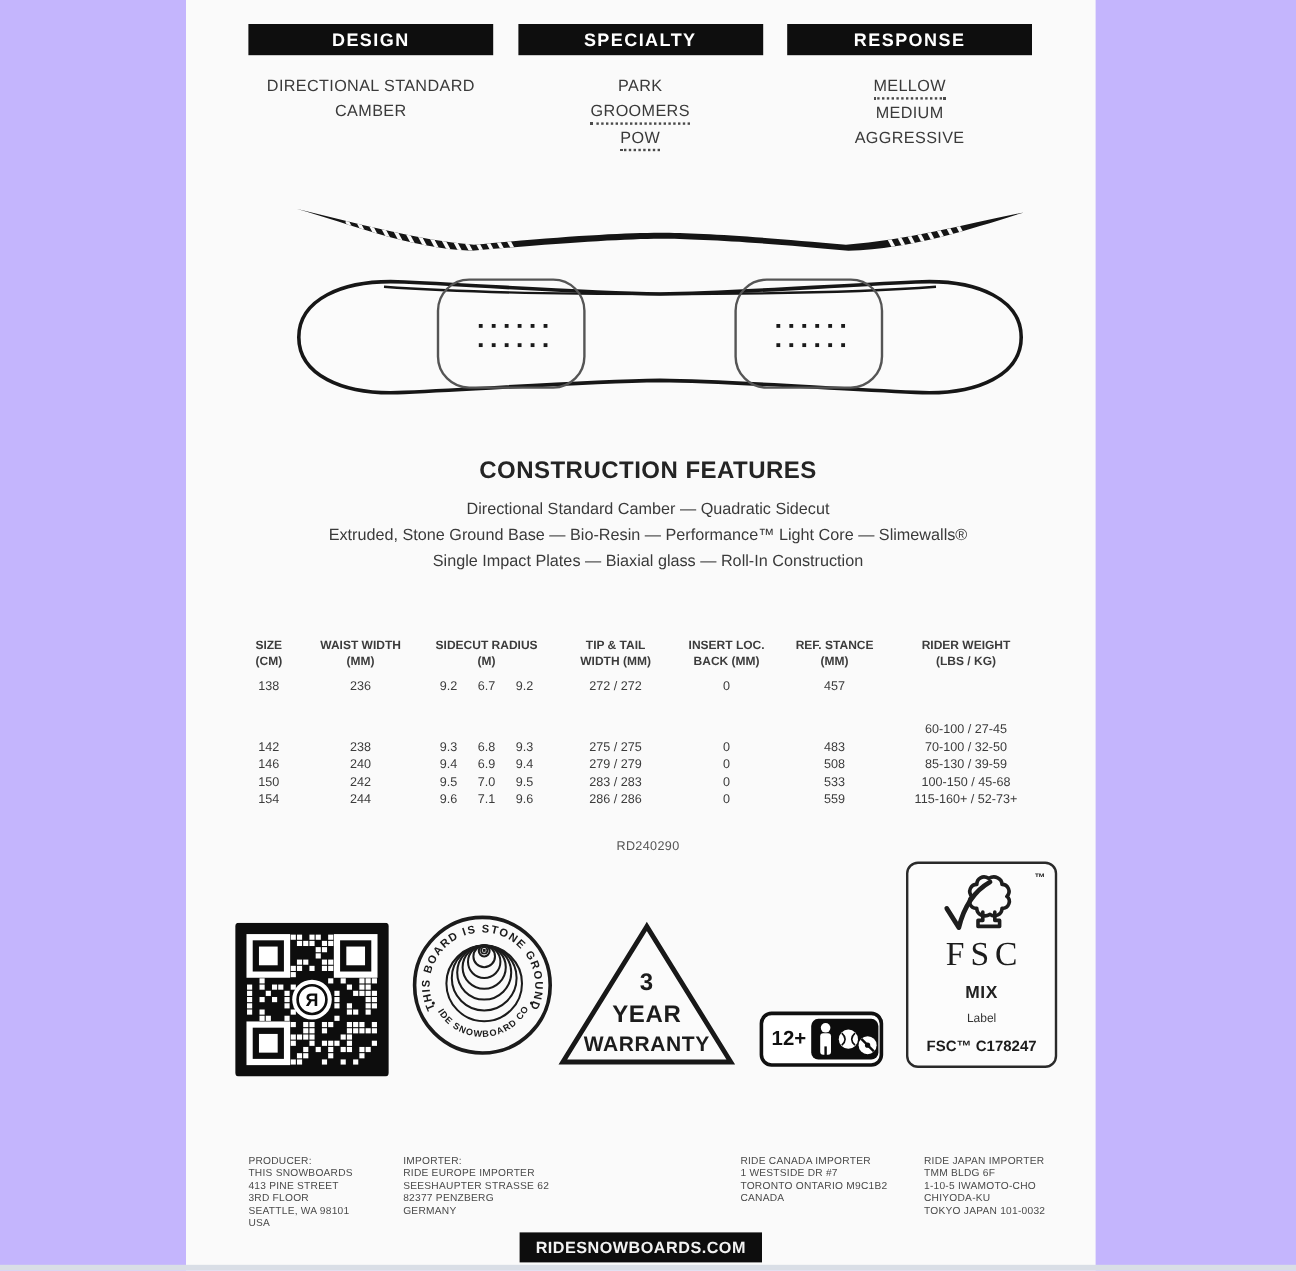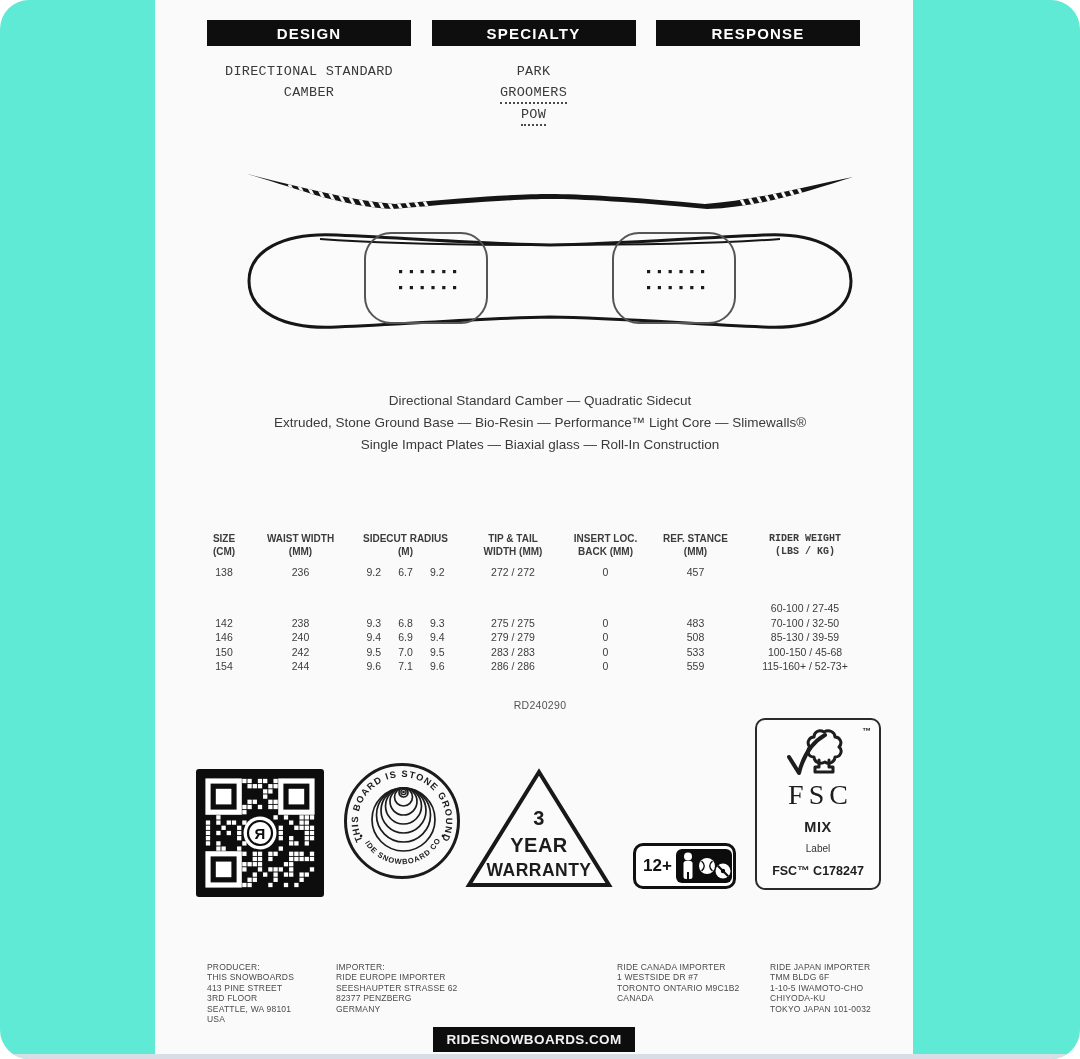--- a/index.html
+++ b/index.html
@@ -1,26 +1,26 @@
 <!DOCTYPE html>
 <html><head>
 <meta charset="utf-8">
 <style>
   html,body{margin:0;padding:0;background:#fff;}
-  .page{position:relative;width:1080px;height:1059px;background:#5eead4;overflow:hidden;
-        font-family:"Liberation Sans","DejaVu Sans",sans-serif;color:#2e2e2e;border-radius:29px;}
+  .page{position:relative;width:1080px;height:1059px;background:#c4b5fd;overflow:hidden;
+        font-family:"Liberation Sans","DejaVu Sans",sans-serif;color:#2e2e2e;}
   .paper-panel{position:absolute;left:155px;top:0;width:758px;height:100%;background:#fafafa;}
 
   
   .attr-row{position:absolute;left:207px;top:20px;width:653px;display:flex;justify-content:space-between;}
   .attr-col{width:204px;text-align:center;}
   .attr-bar{height:26px;background:#0e0e0e;color:#fff;font-weight:bold;font-size:15px;
             letter-spacing:1.2px;display:flex;align-items:center;justify-content:center;}
   .attr-items{margin-top:15px;}
-  .attr-item{font-size:13.5px;color:#3a3a3a;line-height:21px;letter-spacing:.3px;font-family:Liberation Mono, monospace;}
+  .attr-item{font-size:13.5px;color:#3a3a3a;line-height:21px;letter-spacing:.3px;}
   .attr-item .ul{border-bottom:2px dotted #4a4a4a;display:inline-block;line-height:16px;padding-bottom:1px;}
 
   .profile{position:absolute;left:245px;top:166px;}
   .topview{position:absolute;left:245px;top:220px;}
 
   .construction{position:absolute;left:0;top:381px;width:1080px;text-align:center;}
   .c-title{font-size:20px;font-weight:bold;color:#242424;letter-spacing:.4px;}
   .c-lines{margin-top:9px;}
   .c-line{font-size:13.5px;color:#3a3a3a;line-height:22px;}
 
@@ -79,20 +79,25 @@
       <div class="attr-col">
         <div class="attr-bar">SPECIALTY</div>
         <div class="attr-items">
           <div class="attr-item"><span>PARK</span></div>
           <div class="attr-item"><span class="ul">GROOMERS</span></div>
           <div class="attr-item"><span class="ul">POW</span></div>
         </div>
       </div>
       <div class="attr-col">
         <div class="attr-bar">RESPONSE</div>
+        <div class="attr-items">
+          <div class="attr-item"><span class="ul">MELLOW</span></div>
+          <div class="attr-item"><span>MEDIUM</span></div>
+          <div class="attr-item"><span>AGGRESSIVE</span></div>
+        </div>
       </div>
     </div>
 
   <svg class="profile" width="610" height="52" viewBox="0 0 610 52">
     <defs>
       <clipPath id="profClip">
         <path d="M2,8 C52,20 102,34 150,38 C225,31 275,28 305,28 C335,28 385,31 460,38 C512,34 562,20 608,11 C566,24 518,41 462,43 C390,36 335,33 305,33 C275,33 218,37 148,43 C96,41 48,21 2,8 Z"></path>
       </clipPath>
     </defs>
     <path fill="#151515" d="M2,8 C52,20 102,34 150,38 C225,31 275,28 305,28 C335,28 385,31 460,38 C512,34 562,20 608,11 C566,24 518,41 462,43 C390,36 335,33 305,33 C275,33 218,37 148,43 C96,41 48,21 2,8 Z"></path>
@@ -154,20 +159,21 @@
         <rect x="402" y="66" width="3.2" height="3.2"></rect>
         <rect x="412.8" y="66" width="3.2" height="3.2"></rect>
         <rect x="423.6" y="66" width="3.2" height="3.2"></rect>
         <rect x="434.4" y="66" width="3.2" height="3.2"></rect>
         <rect x="445.2" y="66" width="3.2" height="3.2"></rect>
         <rect x="456" y="66" width="3.2" height="3.2"></rect>
       </g>
   </svg>
 
   <div class="construction">
+    <div class="c-title">CONSTRUCTION FEATURES</div>
     <div class="c-lines">
         <div class="c-line">Directional Standard Camber — Quadratic Sidecut</div>
         <div class="c-line">Extruded, Stone Ground Base — Bio-Resin — Performance™ Light Core — Slimewalls®</div>
         <div class="c-line">Single Impact Plates — Biaxial glass — Roll-In Construction</div>
       </div>
   </div>
 
   <div class="spec-table">
     <div class="t-row" id="tHead">
         <div class="th" style="width: 58px;">
@@ -187,21 +193,21 @@
           <div>WIDTH (MM)</div>
         </div>
         <div class="th" style="width: 85px;">
           <div>INSERT LOC.</div>
           <div>BACK (MM)</div>
         </div>
         <div class="th" style="width: 95px;">
           <div>REF. STANCE</div>
           <div>(MM)</div>
         </div>
-        <div class="th" style="width: 124px; font-family: Liberation Mono, monospace;">
+        <div class="th" style="width: 124px;">
           <div>RIDER WEIGHT</div>
           <div>(LBS / KG)</div>
         </div>
       </div>
     <div class="t-body" id="tBody">
         <div class="t-row">
           <div class="td" style="width: 58px;">138</div>
           <div class="td" style="width: 95px;">236</div>
           <div class="td" style="width: 115px;">
             <span class="sidecut-vals">

